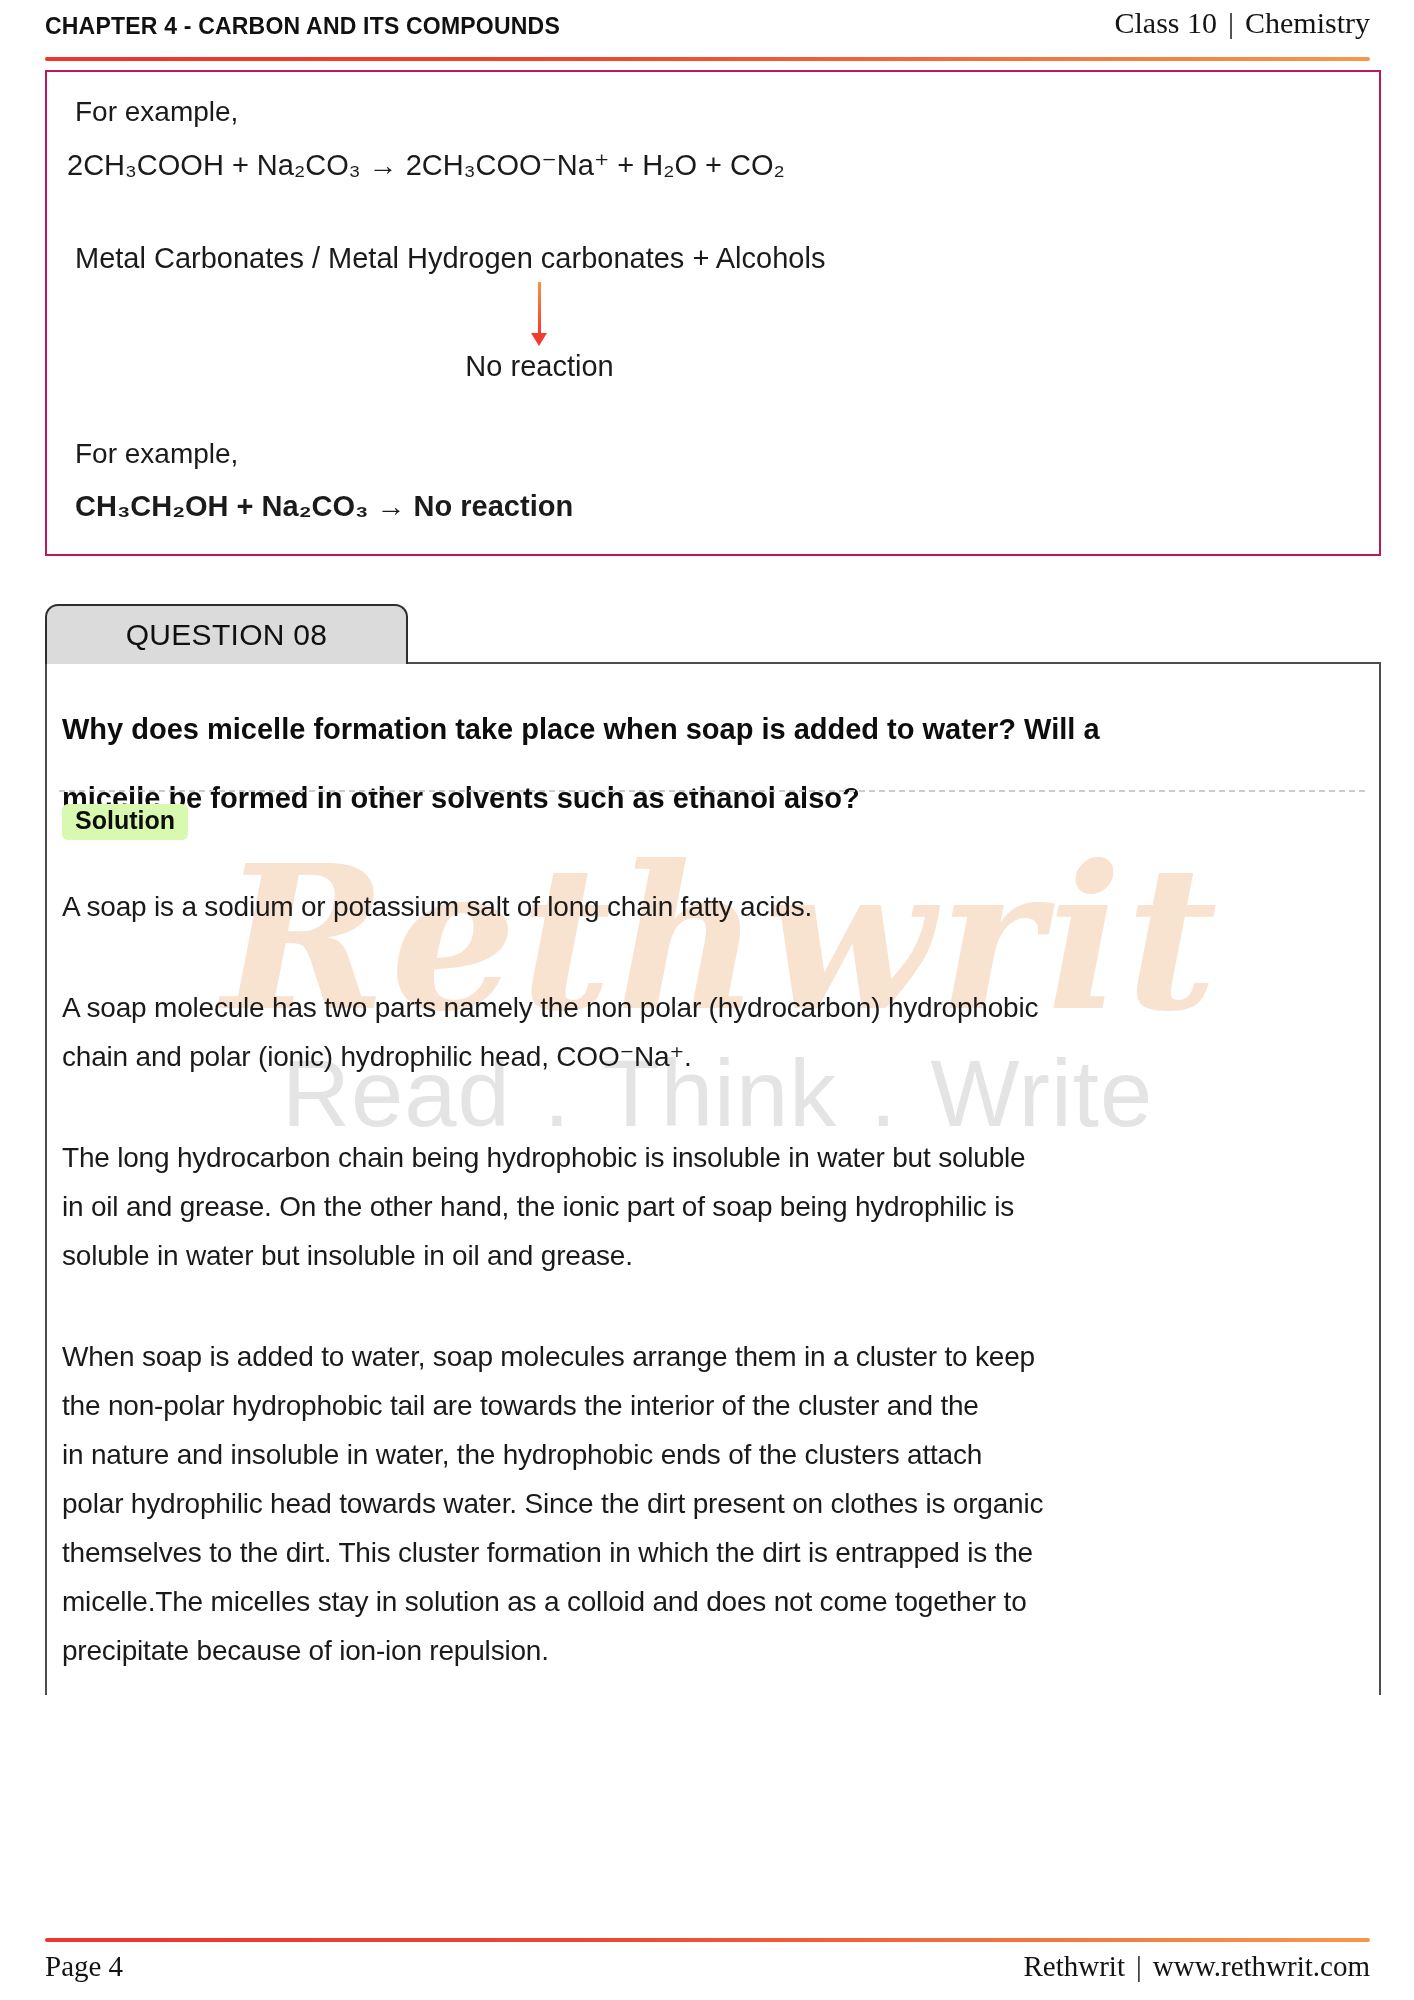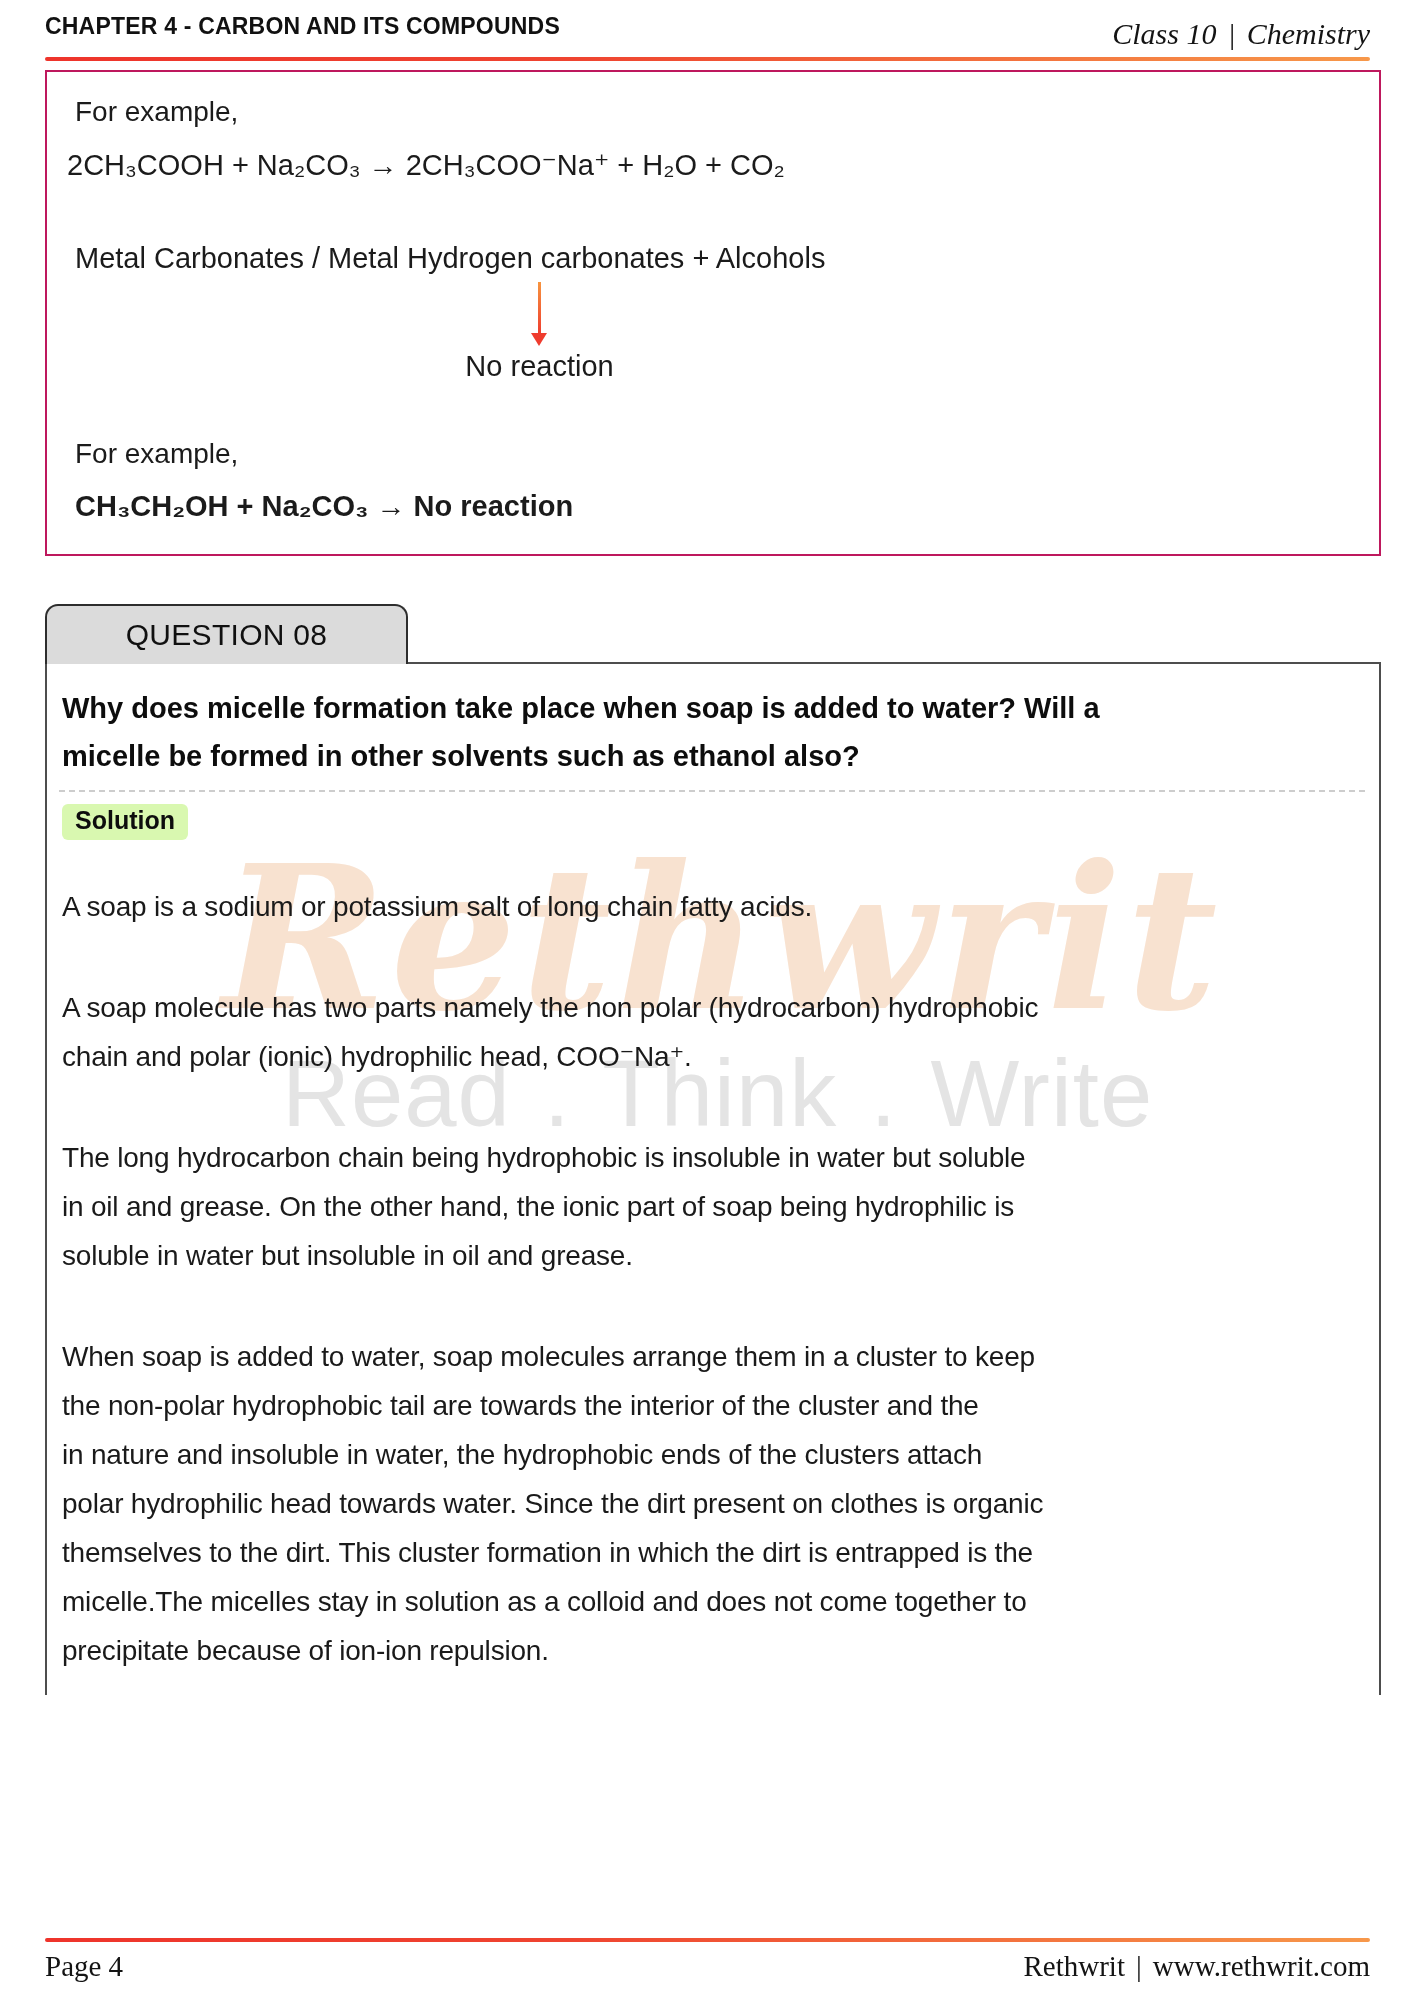--- a/index.html
+++ b/index.html
@@ -15,23 +15,23 @@
   }
   .abs { position: absolute; }
 
   
   .chapter-title {
     left: 45px; top: 13px;
     font-size: 23px; font-weight: 600; letter-spacing: 0.2px; color:#111;
     white-space: nowrap;
   }
   .class-subject {
-    right: 44px; top: 17px;
+    right: 44px; top: 6px;
     font-family: "Liberation Serif", "DejaVu Serif", serif;
-    font-size: 30px; color:#141414; white-space: nowrap; font-style: italic;
+    font-size: 30px; color:#141414; white-space: nowrap;
   }
   .pipe { padding: 0 11px; font-weight: 400; }
   .rule {
     left: 45px; right: 44px; height: 4px;
     background: linear-gradient(90deg, #ee342b 0%, #ef4430 40%, #f7984a 100%);
     border-radius: 2px;
   }
   .header-rule { top: 57px; }
 
   
@@ -67,21 +67,21 @@
   
   .question-box {
     left: 45px; top: 662px; width: 1336px; height: 1033px;
     border: 2px solid #4d4d4d; border-bottom: none;
     background: transparent; z-index: 2;
   }
   .question-text {
     position: absolute; left: 15px; top: 20px;
     font-size: 29px; font-weight: 700; line-height: 48px; color: #0d0d0d;
   }
-  .question-text .line { white-space: nowrap; }
+  .question-text .line { white-space: nowrap; margin-top: 21px; }
   .dashed-divider {
     position: absolute; left: 12px; right: 14px; top: 126px;
     border-top: 2px dashed #cdcdcd;
   }
   .solution-badge {
     position: absolute; left: 15px; top: 140px;
     background: #d9f8b0; border-radius: 6px;
     padding: 2px 13px 5px; font-size: 25px; font-weight: 700; color:#0d0d0d;
   }
   .solution-body {

